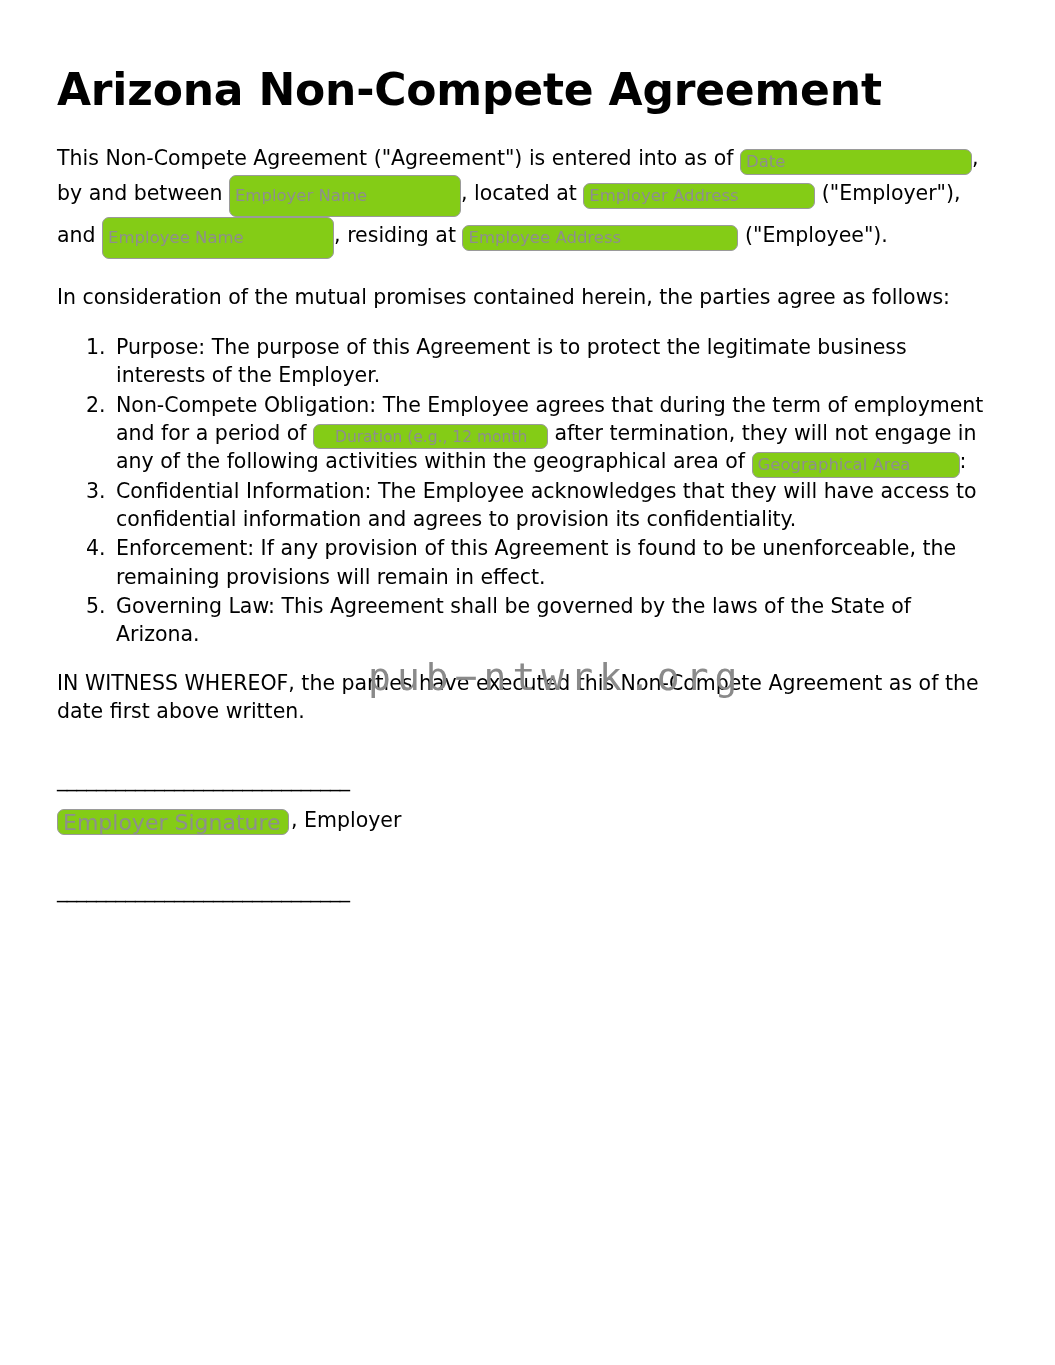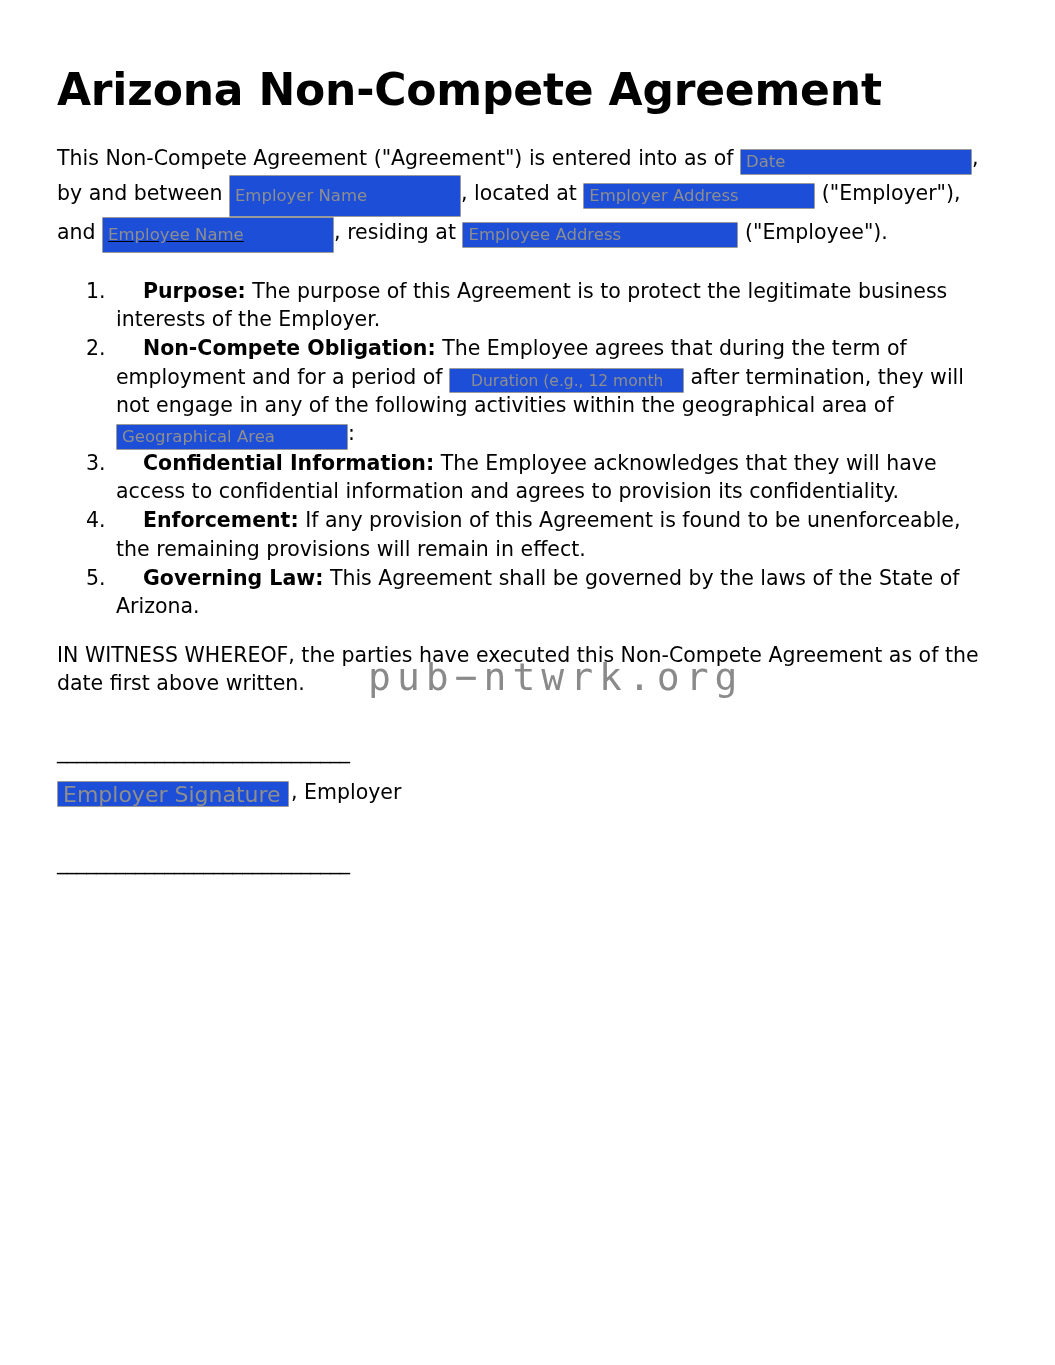--- a/index.html
+++ b/index.html
@@ -35,43 +35,43 @@
     margin: 0 0 22px 0;
   }
   p.intro {
     margin-bottom: 26px;
   }
   .fld {
     font-family: "DejaVu Sans", "Liberation Sans", sans-serif;
     font-size: 16.5px;
     color: #000;
     border: 1px solid #9a9a9a;
-    background: #1d4ed8;
+    background: #84cc16;
     padding: 2px 5px;
     box-sizing: border-box;
     vertical-align: baseline;
     position: relative;
     top: 2px;
-    border-radius: 1px;
+    border-radius: 7px;
     outline: none;
   }
   .fld::placeholder { color: #8e8e8e; opacity: 1; }
   .fld::-moz-placeholder { color: #8e8e8e; opacity: 1; }
   .fld-date { width: 232px; height: 26px; }
   .fld-emp-name { width: 232px; height: 42px; }
   .fld-emp-addr { width: 232px; height: 26px; }
-  .fld-ee-name { width: 232px; height: 36px; text-decoration: underline; }
+  .fld-ee-name { width: 232px; height: 42px; }
   .fld-ee-addr { width: 276px; height: 26px; }
   .fld-duration {
     width: 235px; height: 25px;
     font-size: 15.5px;
     padding: 1px 21px;
   }
   .fld-geo {
-    width: 232px; height: 26px;
+    width: 208px; height: 26px;
     font-size: 16.5px;
   }
   .fld-sig {
     width: 232px; height: 26px;
     font-size: 22px;
     top: 3px;
   }
   ol.main-list {
     font-size: 20.5px;
     line-height: 1.38;
@@ -84,21 +84,21 @@
     padding-left: 4px;
   }
   ul.sub-list {
     list-style-type: circle;
     font-size: 20.5px;
     line-height: 1.38;
     margin: 0;
     padding-left: 38px;
   }
   ul.sub-list > li { margin: 0; }
-  b, strong { font-weight: bold; margin-left: 27px; }
+  b, strong { font-weight: normal; }
   .sig-block { margin-top: 44px; }
   .sig-rule {
     font-size: 20.5px;
     line-height: 1.0;
     letter-spacing: -0.5px;
     margin: 0 0 16px 0;
     white-space: nowrap;
     font-family: "DejaVu Sans", "Liberation Sans", sans-serif;
   }
   .sig-row {
@@ -124,20 +124,21 @@
 </style>
 </head>
 <body>
 
 <div class="page">
 
   <h1 class="doc-title">Arizona Non-Compete Agreement</h1>
 
   <p class="para intro"><span>This Non-Compete Agreement ("Agreement") is entered into as of </span><input class="fld fld-date" type="text" placeholder="Date" style=""><span>, by and between </span><input class="fld fld-emp-name" type="text" placeholder="Employer Name" style=""><span>, located at </span><input class="fld fld-emp-addr" type="text" placeholder="Employer Address" style=""><span> ("Employer"), and </span><input class="fld fld-ee-name" type="text" placeholder="Employee Name" style=""><span>, residing at </span><input class="fld fld-ee-addr" type="text" placeholder="Employee Address" style=""><span> ("Employee").</span></p>
 
+  <p class="para">In consideration of the mutual promises contained herein, the parties agree as follows:</p>
 
   <ol class="main-list">
 
     <li><b>Purpose:</b><span> The purpose of this Agreement is to protect the legitimate business interests of the Employer.</span></li>
 
     <li><b>Non-Compete Obligation:</b><span> The Employee agrees that during the term of employment and for a period of </span><input class="fld fld-duration" type="text" placeholder="Duration (e.g., 12 months)" style=""><span> after termination, they will not engage in any of the following activities within the geographical area of </span><input class="fld fld-geo" type="text" placeholder="Geographical Area" style=""><span>:</span>
     </li>
 
     <li><b>Confidential Information:</b><span> The Employee acknowledges that they will have access to confidential information and agrees to provision its confidentiality.</span></li>
 

